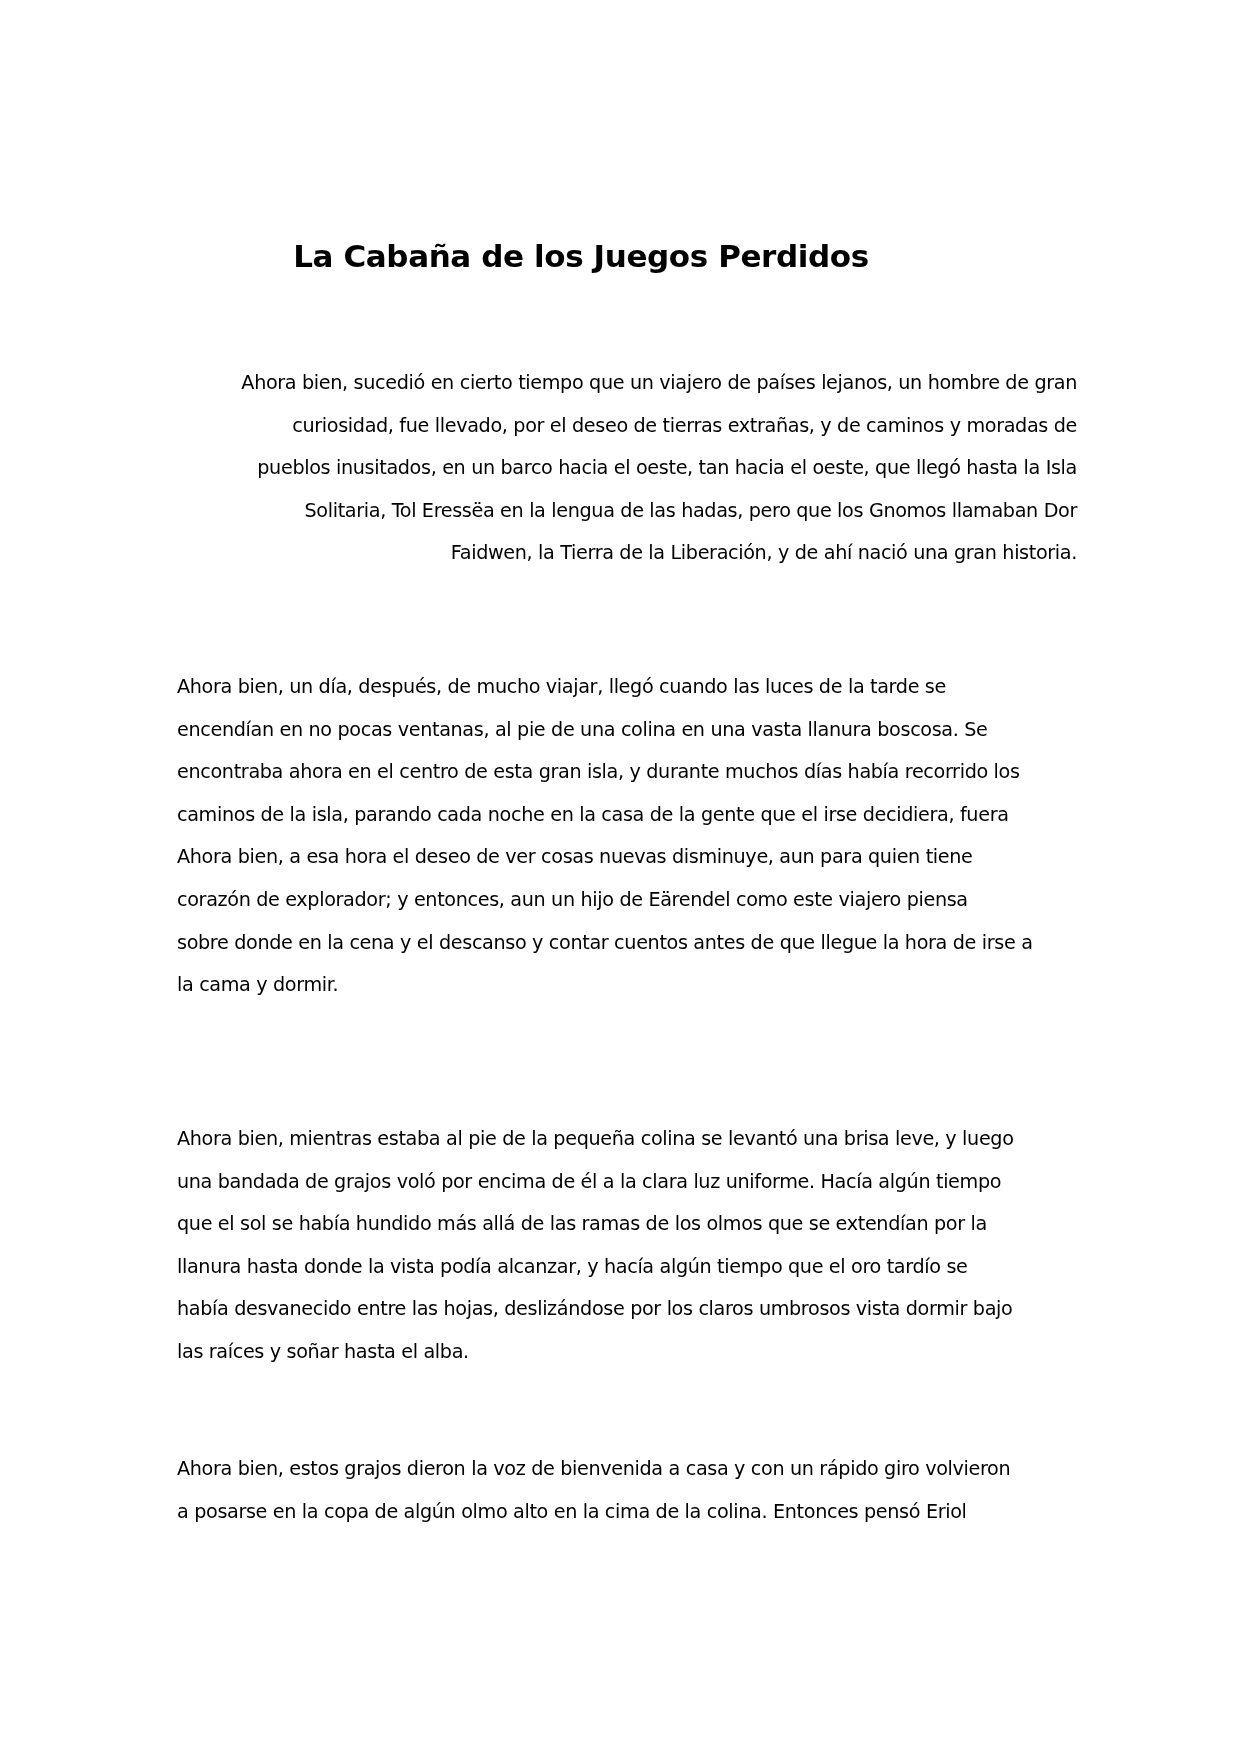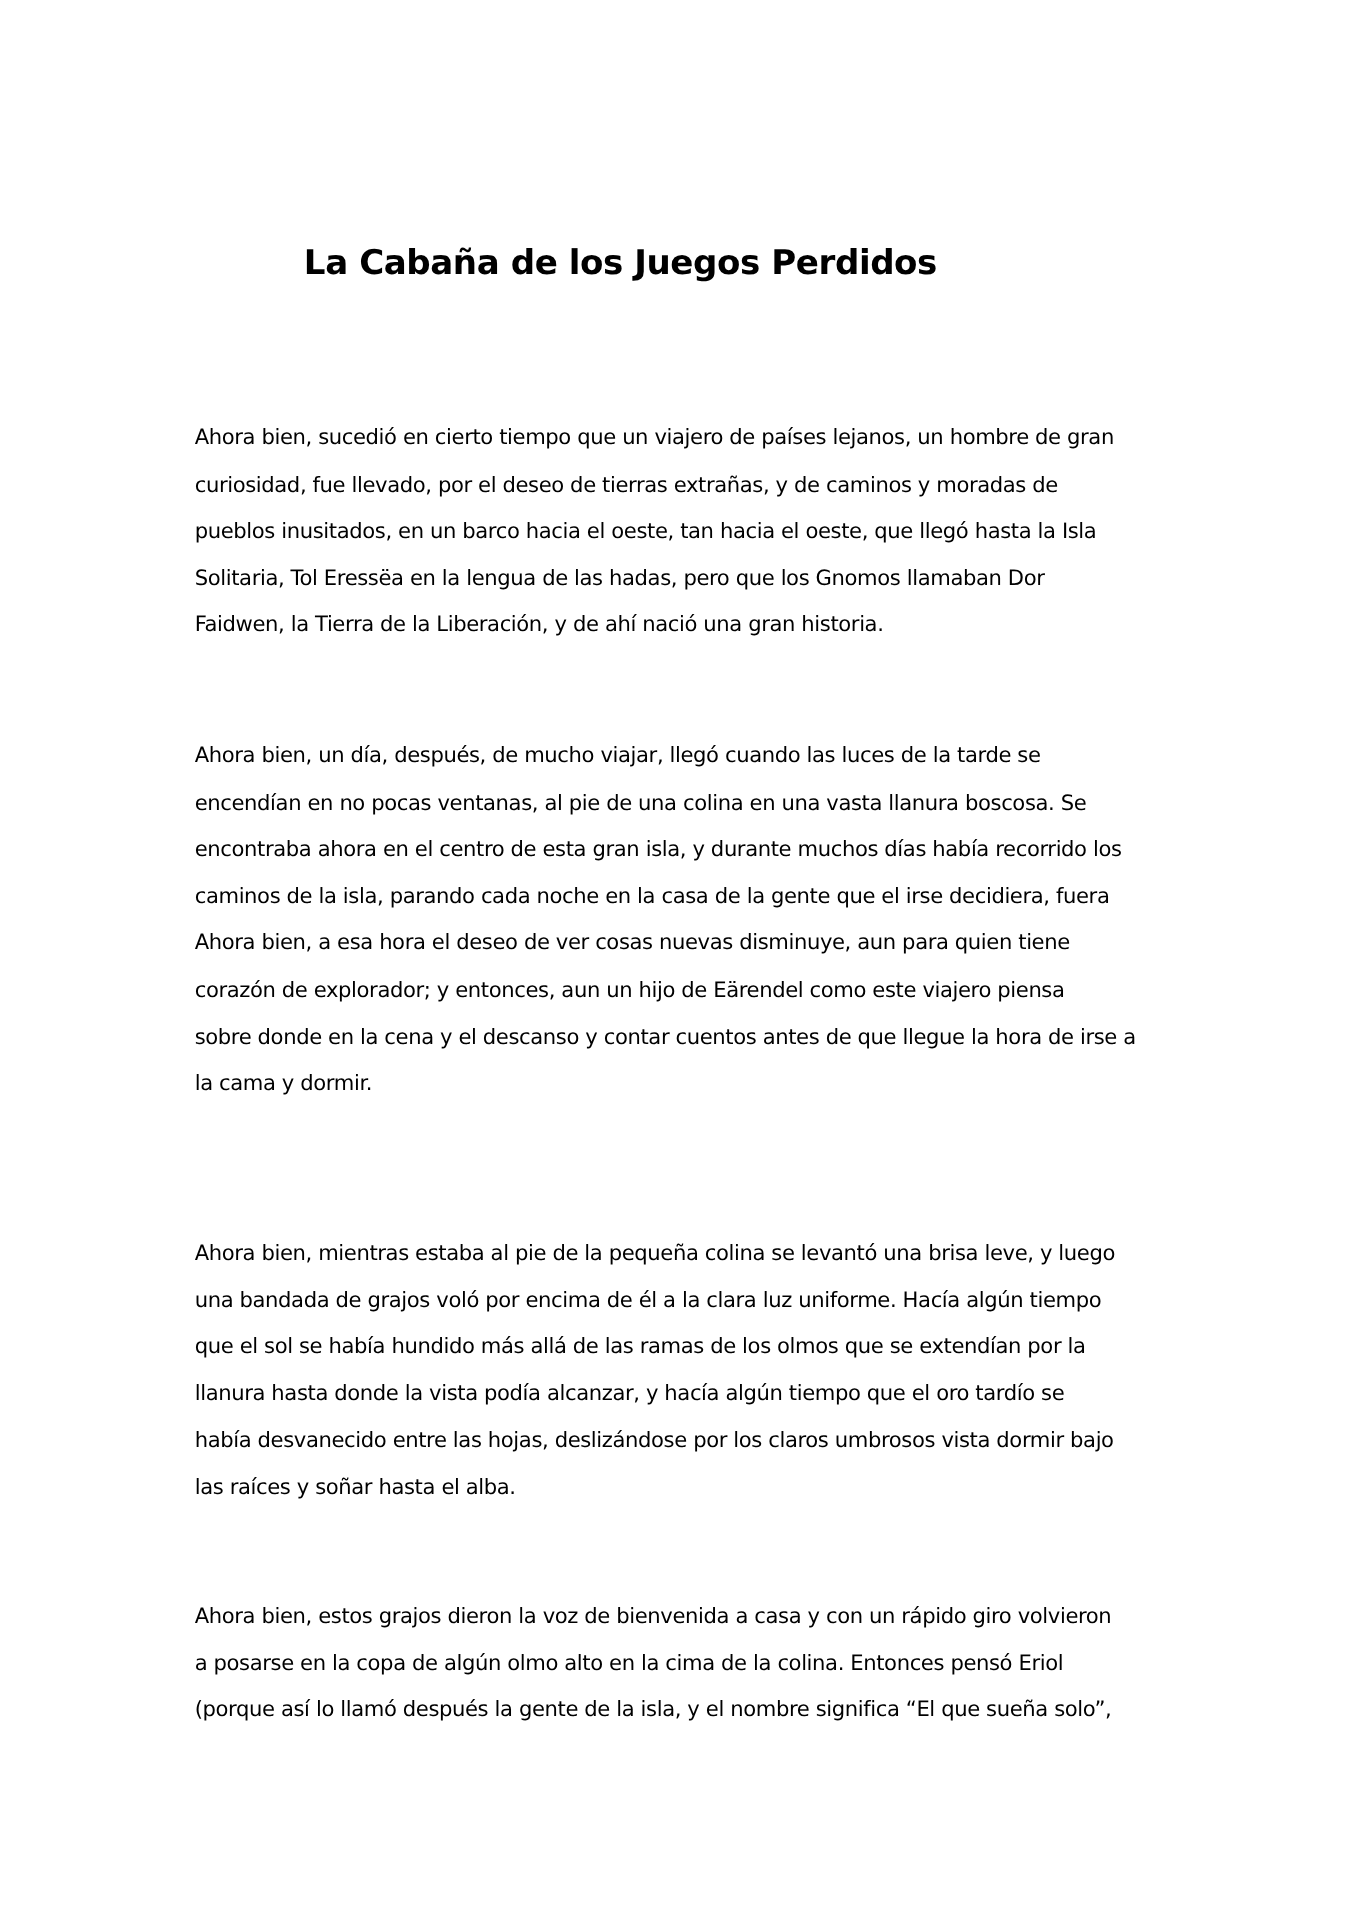--- a/index.html
+++ b/index.html
@@ -27,37 +27,37 @@
       position: absolute;
       left: 0;
       width: 1126px;
       top: 218px;
       text-align: center;
       font-family: "DejaVu Sans", "Liberation Sans", sans-serif;
       font-weight: bold;
       font-size: 31px;
       letter-spacing: -0.4px;
       line-height: 40px;
-      margin: 1px;
+      margin: 18px;
     }
     .para {
       position: absolute;
       left: 177px;
       width: 900px;
       margin: 0;
       font-size: 19.2px;
       letter-spacing: -0.35px;
       line-height: 42.6px;
       white-space: nowrap;
     }
     .line {
       display: block;
       height: 42.6px;
     }
-    #p1 { top: 377px; }
+    #p1 { top: 362px; text-align: right; }
     #p2 { top: 666px; }
     #p3 { top: 1118px; }
     #p4 { top: 1448px; }
   </style>
 </head>
 <body>
 
 <div class="page">
 
   <h1 class="title">La Cabaña de los Juegos Perdidos</h1>
@@ -86,16 +86,15 @@
     <span class="line">una bandada de grajos voló por encima de él a la clara luz uniforme. Hacía algún tiempo</span>
     <span class="line">que el sol se había hundido más allá de las ramas de los olmos que se extendían por la</span>
     <span class="line">llanura hasta donde la vista podía alcanzar, y hacía algún tiempo que el oro tardío se</span>
     <span class="line">había desvanecido entre las hojas, deslizándose por los claros umbrosos vista dormir bajo</span>
     <span class="line">las raíces y soñar hasta el alba.</span>
   </p>
 
   <p class="para" id="p4">
     <span class="line">Ahora bien, estos grajos dieron la voz de bienvenida a casa y con un rápido giro volvieron</span>
     <span class="line">a posarse en la copa de algún olmo alto en la cima de la colina. Entonces pensó Eriol</span>
-    <span class="line">(porque así lo llamó después la gente de la isla, y el nombre significa “El que sueña solo”,</span>
   </p>
 
 </div>
 
 </body></html>

